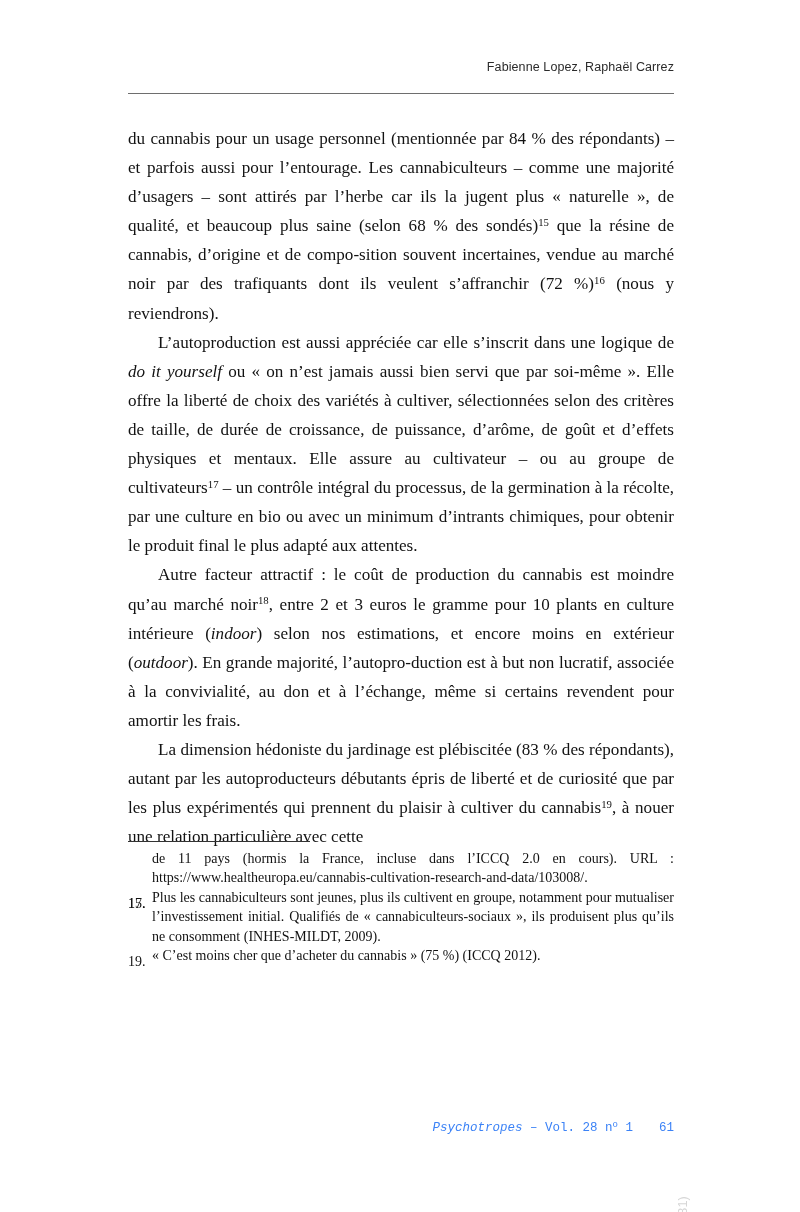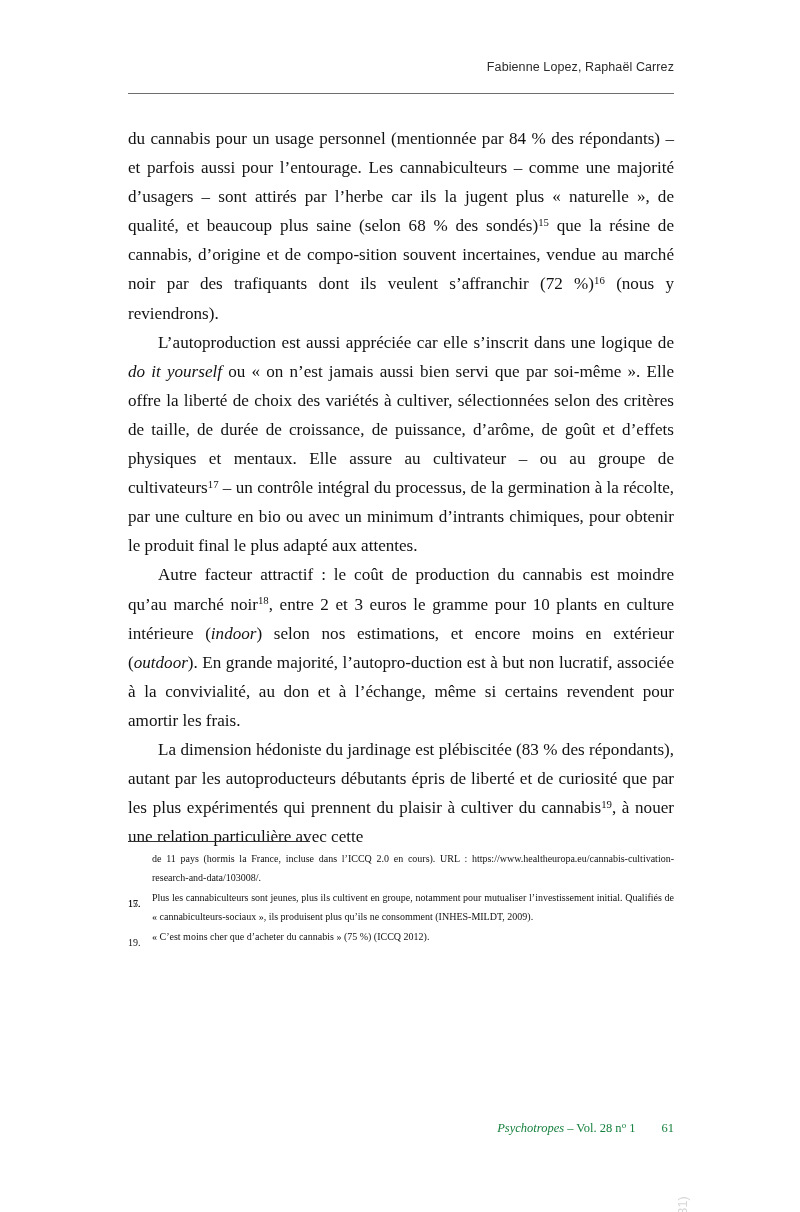--- a/index.html
+++ b/index.html
@@ -75,21 +75,21 @@
     top: 841px;
     width: 182px;
     height: 1px;
     background: #333333;
   }
   .footnotes {
     position: absolute;
     left: 128px;
     top: 849px;
     width: 546px;
-    font-size: 10px;
+    font-size: 14px;
     line-height: 19.4px;
     color: #121212;
   }
   .fn-cont {
     margin: 0 0 0 24px;
     text-align: justify;
   }
   .fn-item {
     position: relative;
     padding-left: 24px;
@@ -104,23 +104,23 @@
     text-align: left;
   }
 
   
   .footer {
     position: absolute;
     left: 128px;
     top: 1121px;
     width: 546px;
     text-align: right;
-    font-family: Liberation Serif, serif;
+    font-family: Liberation Mono, monospace;
     font-size: 12.5px;
-    color: #15803d;
+    color: #3b82f6;
   }
   .footer .vol { margin-right: 26px; }
   .footer .jname { font-style: italic; }
   .ordinal {
     font-size: 0.72em;
     vertical-align: 0.42em;
     line-height: 0;
   }
 
   

